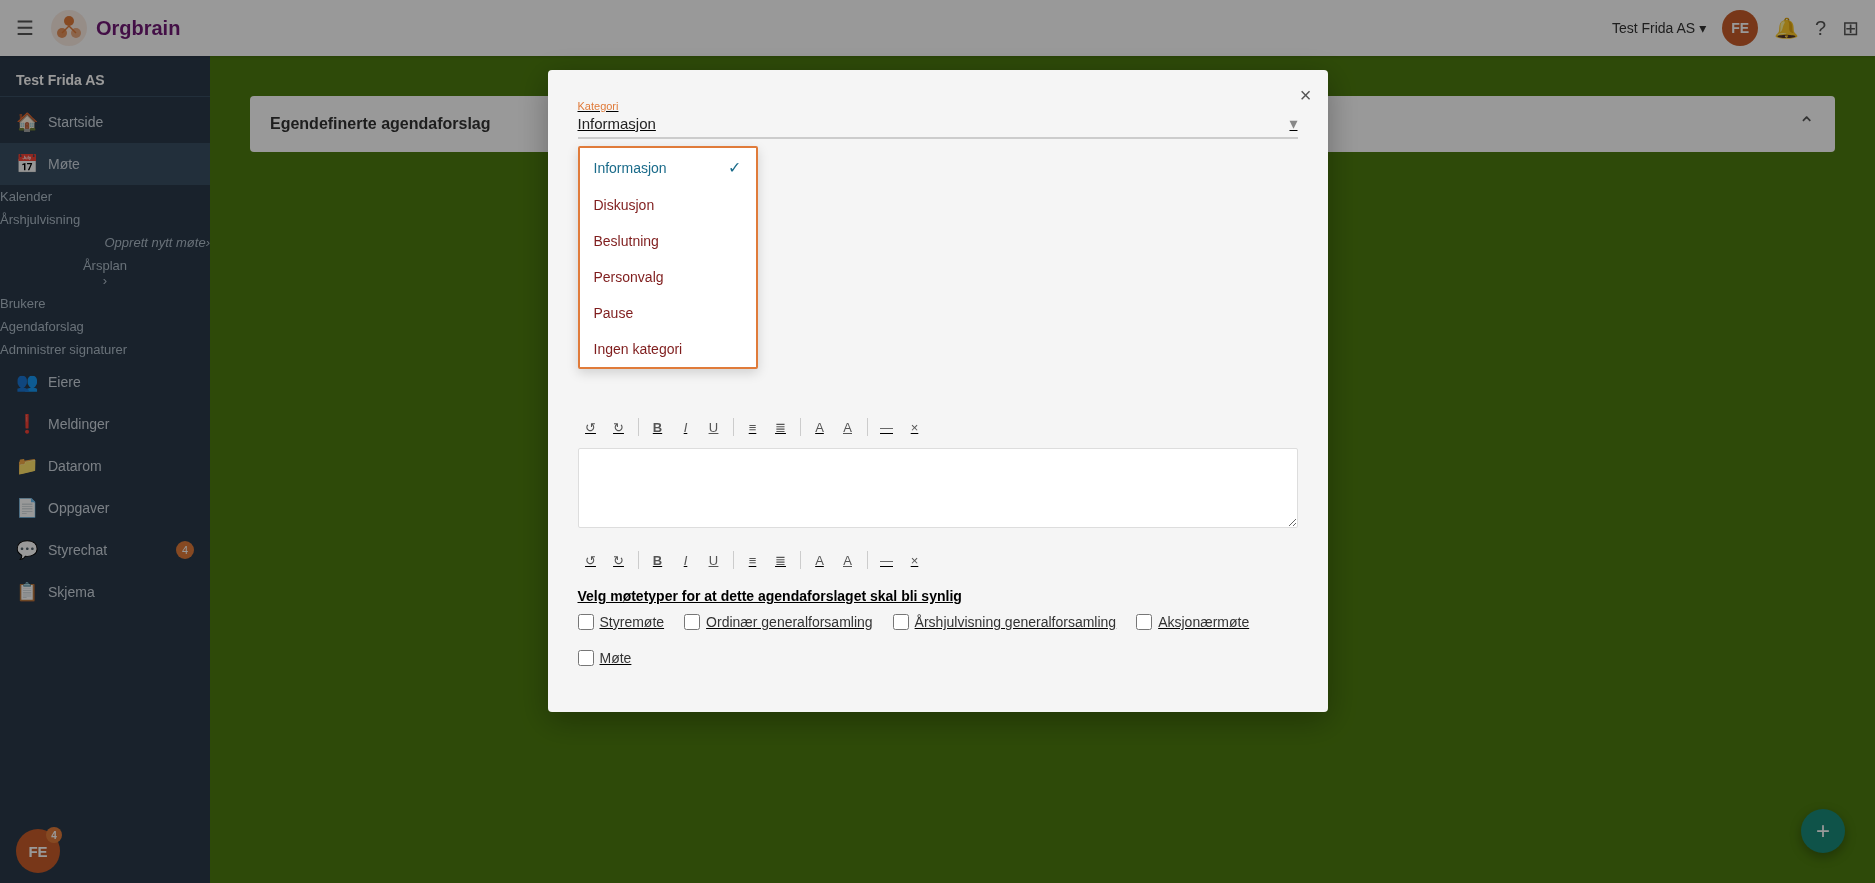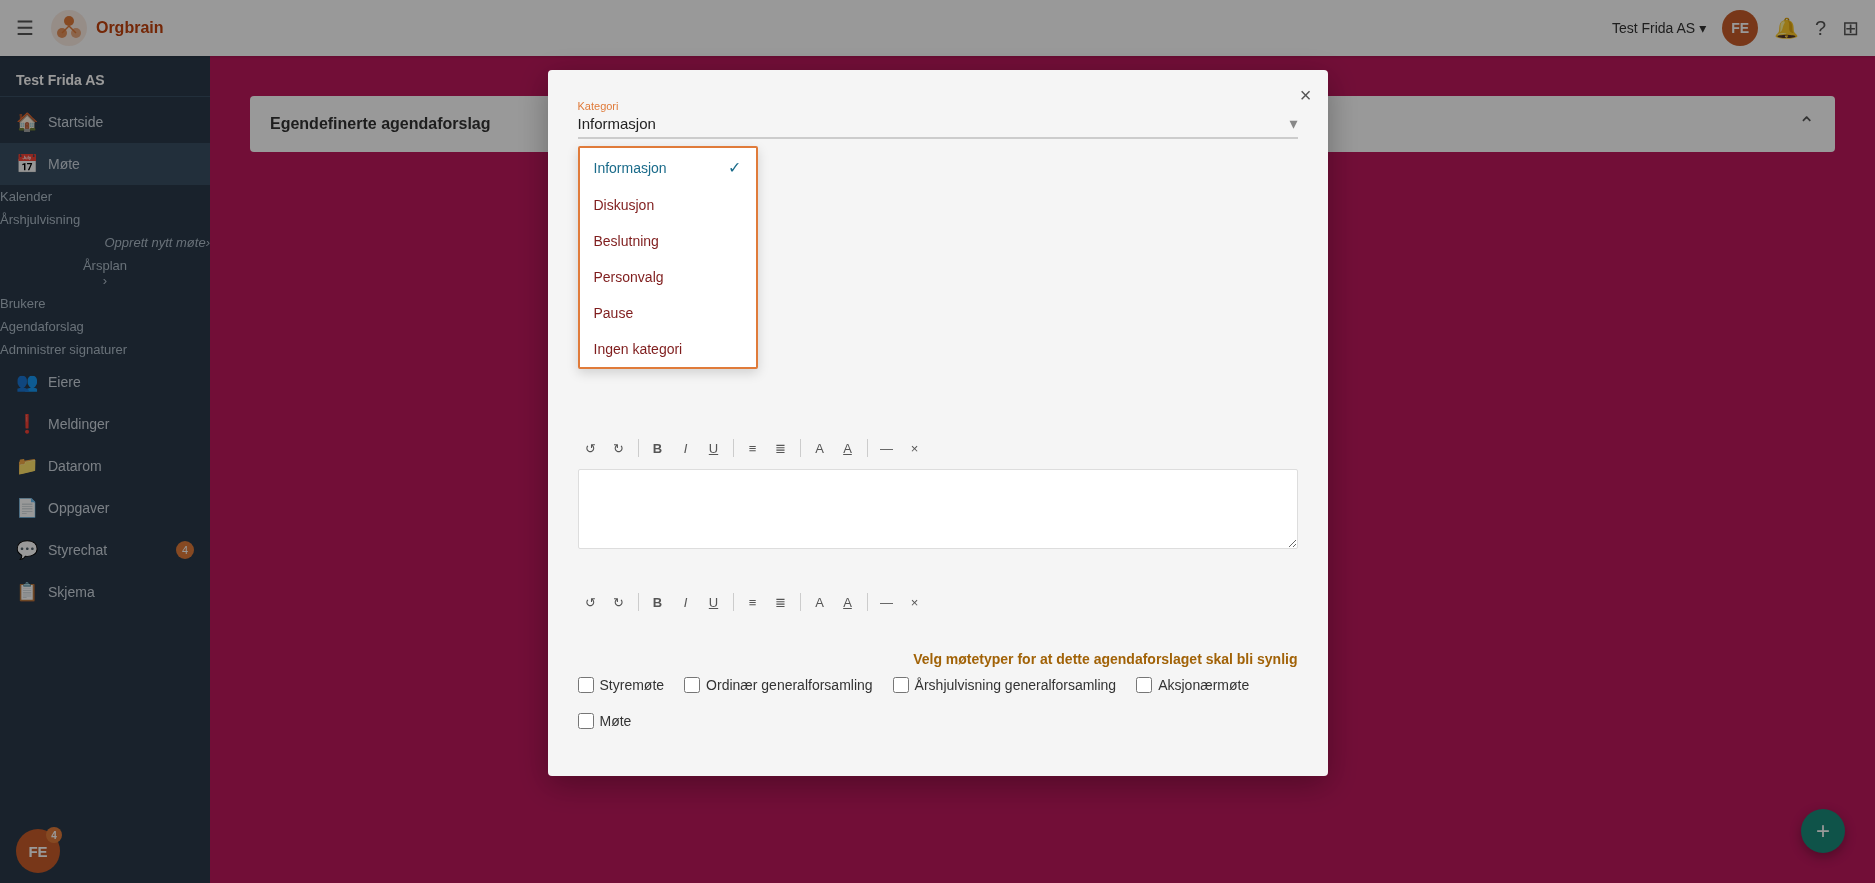--- a/index.html
+++ b/index.html
@@ -50,21 +50,21 @@
     }
     .sidebar-item.active { background: #3a4f63; }
     .sidebar-item-icon { font-size: 18px; width: 22px; text-align: center; }
     .sidebar-sub { font-size: 13px; color: #aebcc9; padding-top: 4px; padding-bottom: 4px; cursor: pointer; }
     .chat-badge { background: #e07b3a; color: #fff; border-radius: 50%; width: 18px; height: 18px; font-size: 11px; display: flex; align-items: center; justify-content: center; }
     .sidebar-bottom { margin-top: auto; padding: 10px 16px; }
     .sidebar-avatar-btn { width: 44px; height: 44px; border-radius: 50%; background: #c85d2a; display: flex; align-items: center; justify-content: center; color: #fff; font-weight: bold; font-size: 15px; cursor: pointer; position: relative; }
     .sidebar-avatar-btn .badge { position: absolute; top: -2px; right: -2px; background: #e07b3a; color: #fff; border-radius: 50%; width: 16px; height: 16px; font-size: 10px; display: flex; align-items: center; justify-content: center; }
 
     
-    .content { flex: 1; background: #be185d; overflow-y: auto; padding: 20px; position: relative; }
+    .content { flex: 1; background: #4d7c0f; overflow-y: auto; padding: 20px; position: relative; }
 
     
     .overlay {
       position: fixed;
       inset: 0;
       background: rgba(0,0,0,0.4);
       z-index: 200;
       display: flex;
       align-items: flex-start;
       justify-content: center;
@@ -89,35 +89,35 @@
       font-size: 20px;
       cursor: pointer;
       color: #555;
       background: none;
       border: none;
       z-index: 10;
     }
     .modal-body { padding: 30px 30px 30px 30px; }
 
     
-    .form-group { margin-bottom: 32px; position: relative; }
+    .form-group { margin-bottom: 11px; position: relative; text-decoration: underline; }
     .form-label { font-size: 11px; color: #e07b3a; margin-bottom: 2px; display: block; font-weight: 500; }
     .form-select-row { display: flex; align-items: center; border-bottom: 2px solid #ccc; padding-bottom: 4px; gap: 4px; cursor: pointer; }
     .form-select-value { font-size: 15px; color: #222; flex: 1; }
     .form-select-arrow { color: #888; font-size: 16px; }
 
     
     .editor-toolbar { display: flex; align-items: center; gap: 2px; padding: 4px 0; margin-bottom: 4px; }
     .toolbar-btn { width: 26px; height: 26px; border: none; background: transparent; cursor: pointer; font-size: 13px; color: #555; display: flex; align-items: center; justify-content: center; border-radius: 3px; }
     .toolbar-sep { width: 1px; height: 18px; background: #ccc; margin: 0 4px; }
     .editor-area { width: 100%; min-height: 80px; border: 1px solid #ddd; border-radius: 2px; padding: 8px; font-size: 14px; resize: vertical; outline: none; background: #fff; color: #333; }
     .editor-area::placeholder { color: #aaa; }
 
     
-    .section-label { font-size: 14px; color: #a16207; font-weight: 600; margin-bottom: 10px; text-align: right; }
+    .section-label { font-size: 14px; color: #000000; font-weight: 600; margin-bottom: 10px; }
     .checkbox-row { display: flex; align-items: center; gap: 20px; flex-wrap: wrap; margin-bottom: 16px; }
     .checkbox-item { display: flex; align-items: center; gap: 6px; font-size: 14px; color: #333; cursor: pointer; }
     .checkbox-item input[type="checkbox"] { width: 16px; height: 16px; cursor: pointer; accent-color: #1a6b8a; }
 
     
     .dropdown-menu {
       position: absolute;
       top: 46px;
       left: 0;
       width: 180px;
@@ -154,21 +154,21 @@
   <span class="topbar-menu-icon">☰</span>
   <div class="topbar-logo">
     <svg class="logo-icon" viewBox="0 0 38 38" xmlns="http://www.w3.org/2000/svg">
       <circle cx="19" cy="19" r="18" fill="#e07b3a" opacity="0.15"></circle>
       <circle cx="19" cy="12" r="5" fill="#e07b3a"></circle>
       <circle cx="12" cy="24" r="5" fill="#e07b3a" opacity="0.8"></circle>
       <circle cx="26" cy="24" r="5" fill="#e07b3a" opacity="0.6"></circle>
       <line x1="19" y1="17" x2="12" y2="24" stroke="#e07b3a" stroke-width="1.5"></line>
       <line x1="19" y1="17" x2="26" y2="24" stroke="#e07b3a" stroke-width="1.5"></line>
     </svg>
-    <span style="font-size:16px;font-weight:700;color:#c2410c;">Orgbrain</span>
+    <span style="font-size:20px;font-weight:700;color:#701a75;">Orgbrain</span>
   </div>
   <div class="topbar-right">
     <div class="topbar-company">
       <span>Test Frida AS</span>
       <span>▾</span>
     </div>
     <div class="topbar-avatar">FE</div>
     <span class="topbar-icon-btn">🔔</span>
     <span class="topbar-icon-btn">?</span>
     <span class="topbar-icon-btn">⊞</span>

